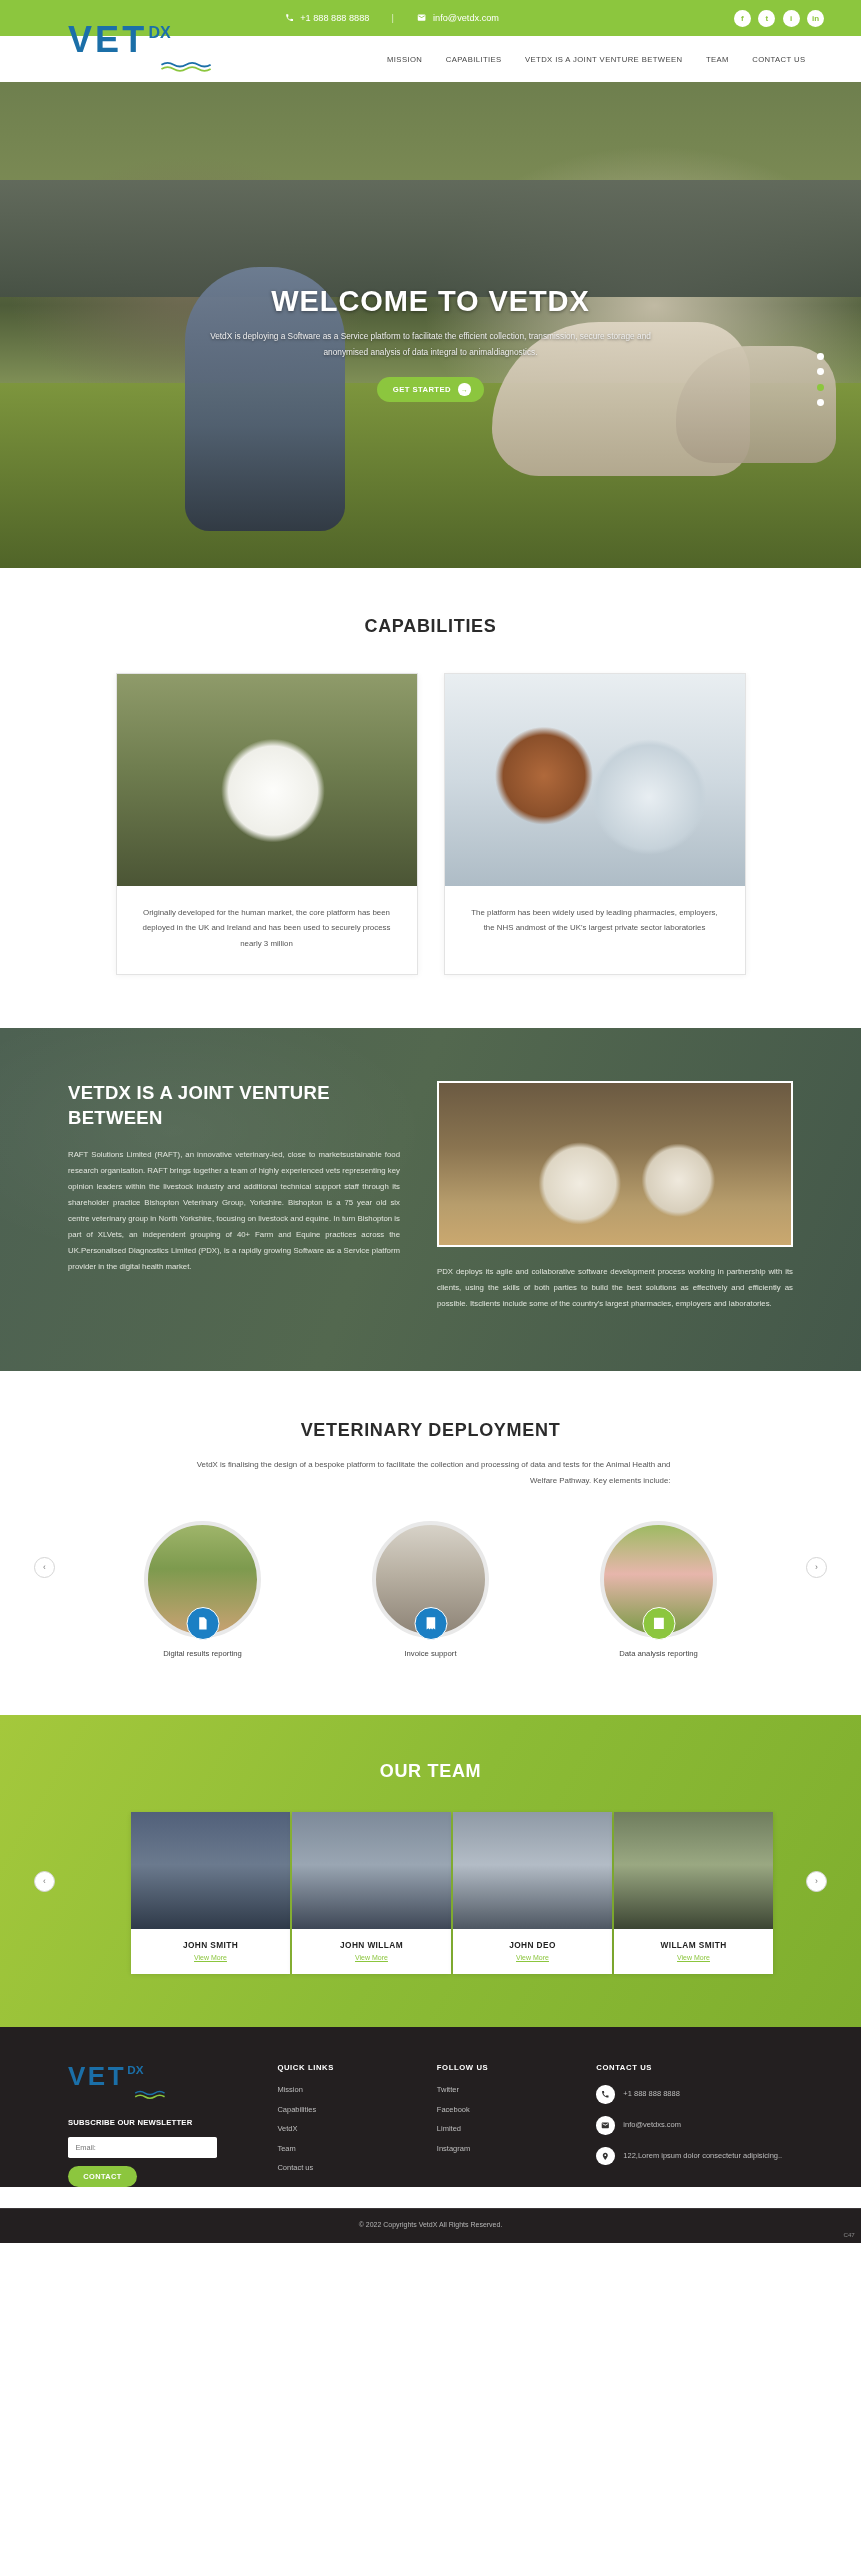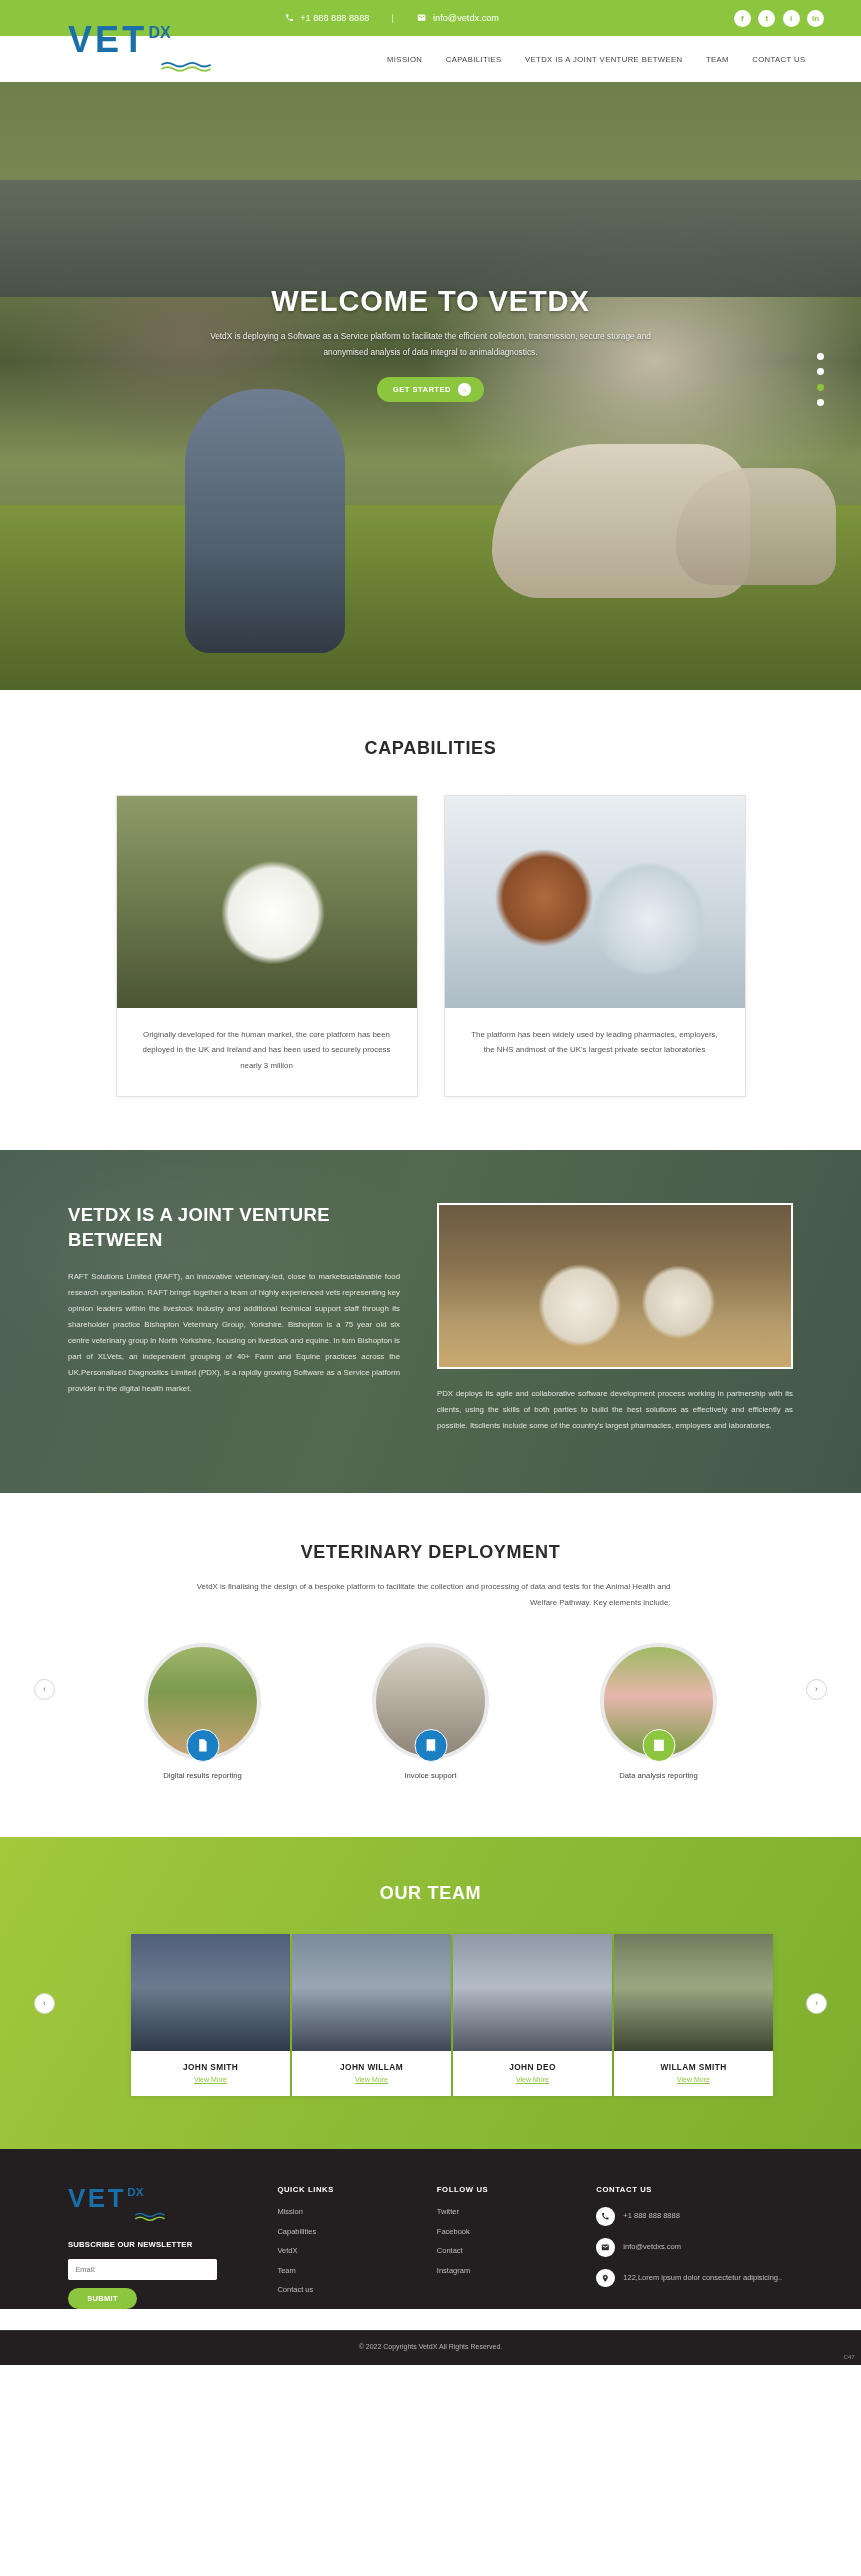--- a/index.html
+++ b/index.html
@@ -72,21 +72,21 @@
     font-size: 7.7px;
     letter-spacing: 0.4px;
     color: #444;
     padding-right: 18.5px;
   }
   .nav span { cursor: pointer; }
 
   
   .hero {
     position: relative;
-    height: 608px;
+    height: 486px;
     overflow: hidden;
     background: linear-gradient(180deg,#7d8e5c 0%, #6d7f4e 40%, #56633c 100%);
   }
   .hero-bg {
     position: absolute; inset: 0;
     background:
       radial-gradient(ellipse 258px 185px at 22% 42%, rgba(120,110,90,.85), transparent 70%),
       radial-gradient(ellipse 320px 221px at 76% 46%, rgba(205,196,176,.9), transparent 72%),
       linear-gradient(180deg,#6e7f50 0%, #7b8a56 22%, #4e5c3a 46%, #7f8f58 62%, #5c6b3e 100%);
     filter: saturate(1.05);
@@ -527,40 +527,40 @@
     </div>
     <div style="margin-left:66px;margin-top:1.2px;">
       <svg width="44" height="9.8" viewBox="0 0 72 16">
         <path d="M2 5 q8 -5 16 0 t16 0 t16 0" stroke="#1b6fa8" stroke-width="2.5" fill="none"></path>
         <path d="M2 11 q8 -5 16 0 t16 0 t16 0" stroke="#8cc63e" stroke-width="2.5" fill="none"></path>
       </svg>
     </div>
     <div class="f-sub-title">SUBSCRIBE OUR NEWSLETTER</div>
     <input class="f-input" type="text" placeholder="Email:" style="">
     <br>
-    <button class="f-submit">SUBMIT</button>
+    <button class="f-submit">CONTACT</button>
   </div>
 
   <div class="f-col">
     <h4>QUICK LINKS</h4>
     <ul>
       <li>Mission</li>
       <li>Capabilities</li>
       <li>VetdX</li>
       <li>Team</li>
       <li>Contact us</li>
     </ul>
   </div>
 
   <div class="f-col">
     <h4>FOLLOW US</h4>
     <ul>
       <li>Twitter</li>
       <li>Facebook</li>
-      <li>Contact</li>
+      <li>Limited</li>
       <li>Instagram</li>
     </ul>
   </div>
 
   <div class="f-col" style="width:197px;">
     <h4>CONTACT US</h4>
     <div class="f-contact-item">
       <span class="f-ci-icon">
         <svg viewBox="0 0 24 24">
             <path d="M6.6 10.8c1.4 2.8 3.8 5.1 6.6 6.6l2.2-2.2c.3-.3.7-.4 1-.2 1.2.4 2.4.6 3.6.6.6 0 1 .4 1 1V20c0 .6-.4 1-1 1C10.6 21 3 13.4 3 4c0-.6.4-1 1-1h3.5c.6 0 1 .4 1 1 0 1.3.2 2.5.6 3.6.1.3 0 .7-.2 1l-2.3 2.2z"></path>

